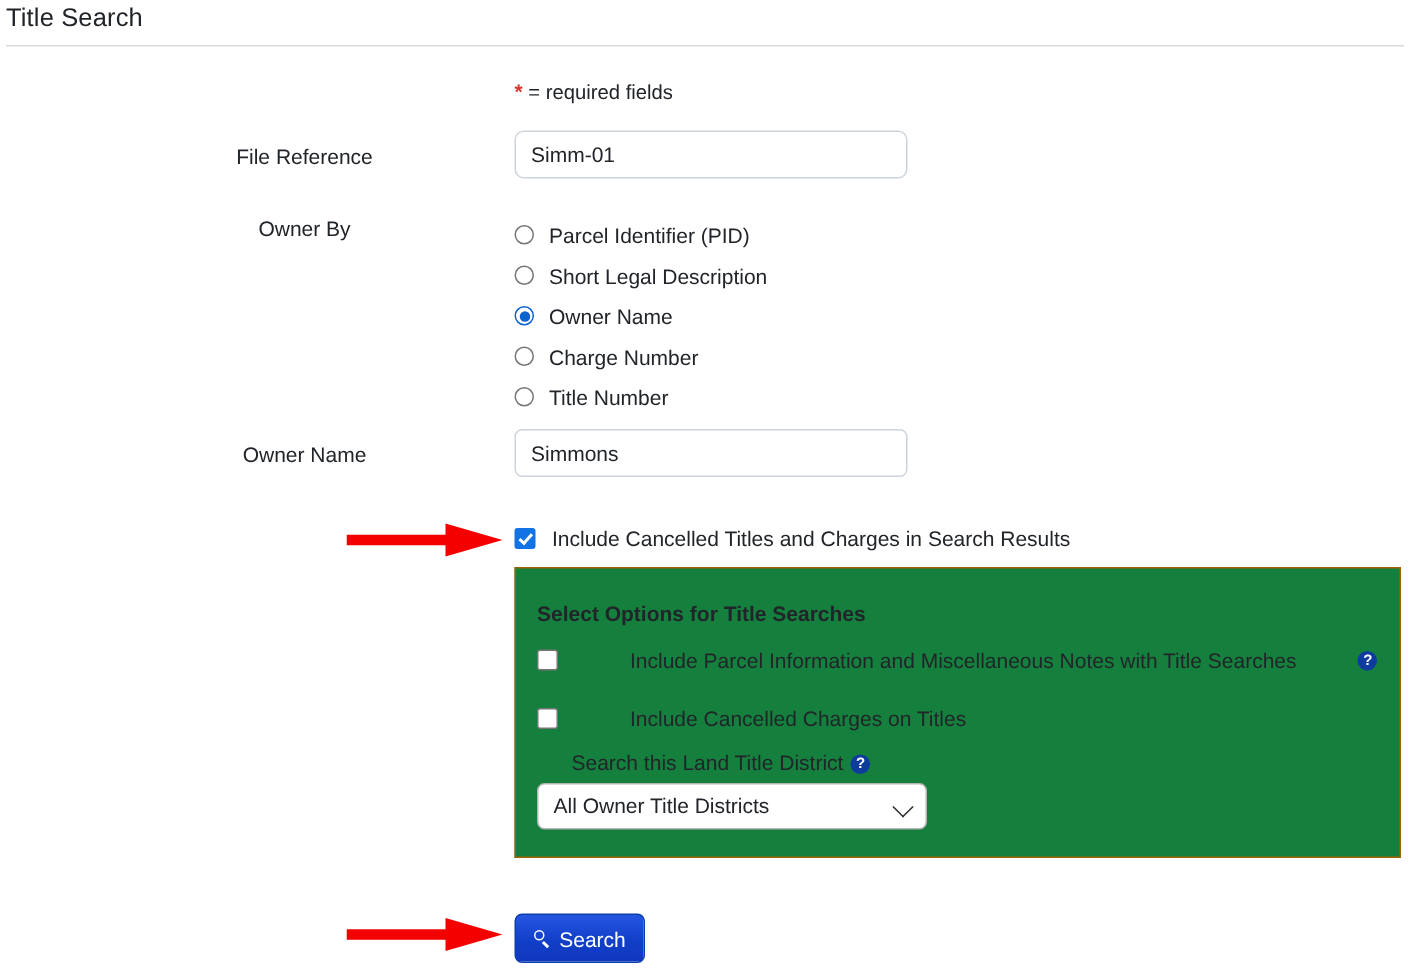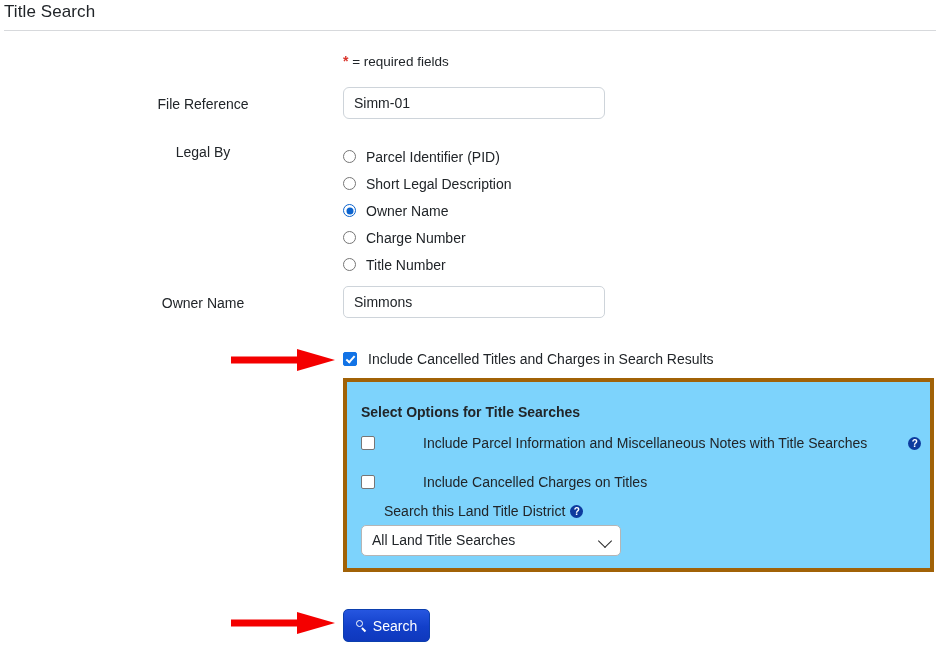--- a/index.html
+++ b/index.html
@@ -187,22 +187,22 @@
   }
 
   
   .options-panel {
     position: absolute;
     left: 343px;
     top: 347px;
     width: 591px;
     height: 194px;
     box-sizing: border-box;
-    background: #7dd3fc;
-    border: 4px solid #a16207;
+    background: #15803d;
+    border: 1px solid #a16207;
   }
   .panel-heading {
     position: absolute;
     left: 14px;
     top: 22px;
     font-size: 14px;
     font-weight: 700;
     color: #212529;
     white-space: nowrap;
   }
@@ -342,21 +342,21 @@
 <div class="form-area">
 
   <div class="required-note">
     <span class="star">*</span>
     <span>= required fields</span>
   </div>
 
   <div class="field-label lbl-file-reference">File Reference</div>
   <input class="text-input inp-file-reference" type="text" value="Simm-01" style="">
 
-  <div class="field-label lbl-search-by">Legal By</div>
+  <div class="field-label lbl-search-by">Owner By</div>
   <div class="radio-group">
 
     <div class="radio-row">
       <span class="radio-mark"></span>
       <span class="radio-label">Parcel Identifier (PID)</span>
     </div>
 
     <div class="radio-row">
       <span class="radio-mark"></span>
       <span class="radio-label">Short Legal Description</span>
@@ -399,21 +399,21 @@
 
     <div class="opt-row opt-row-2">
       <span class="cb-mark"></span>
       <span class="opt-label">Include Cancelled Charges on Titles</span>
     </div>
 
     <div class="district-label">
       <span>Search this Land Title District</span><span class="help-icon">?</span>
     </div>
 
-    <div class="district-select">All Land Title Searches</div>
+    <div class="district-select">All Owner Title Districts</div>
     <span class="select-caret"></span>
 
   </div>
 
   <button class="search-button">
     <span class="search-glass"></span>
     <span>Search</span>
   </button>
 
 </div>

